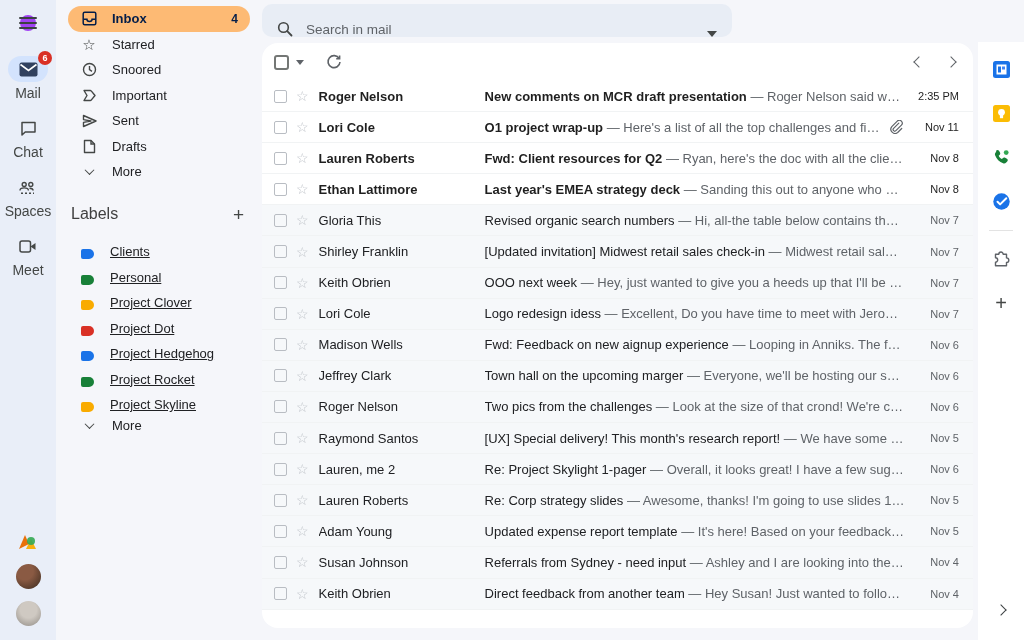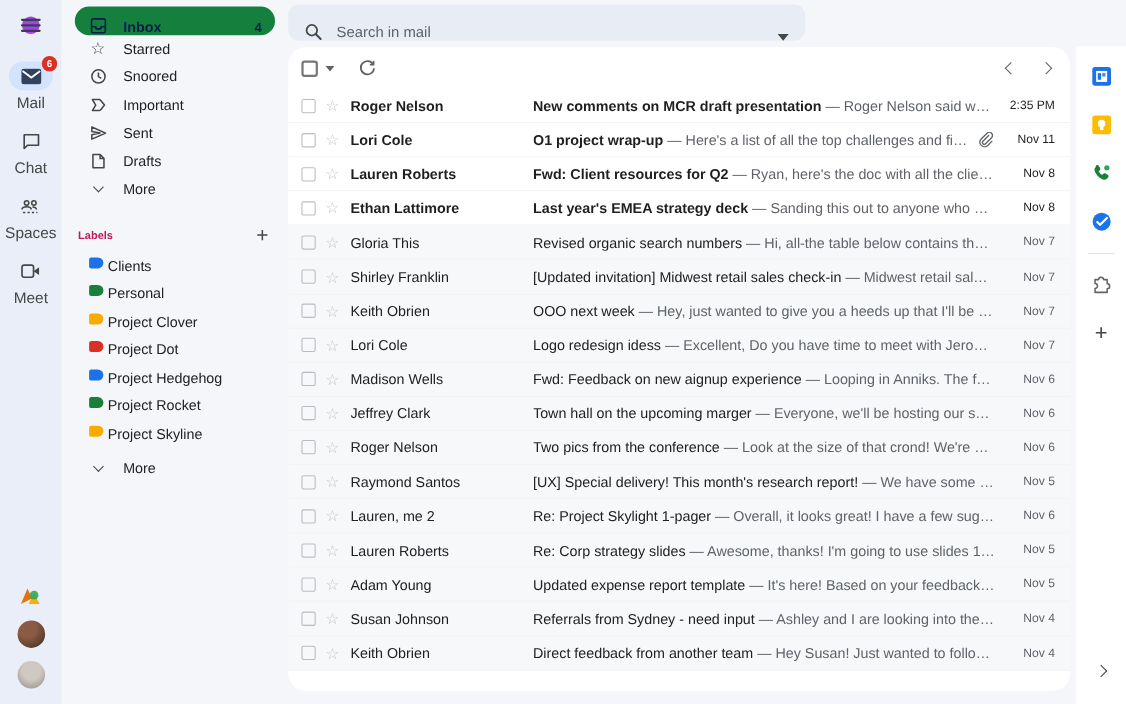--- a/index.html
+++ b/index.html
@@ -20,28 +20,28 @@
   .rail-bottom { margin-top:auto; display:flex; flex-direction:column; align-items:center; gap:12px; padding-bottom:14px; }
   .avatar { width:25px; height:25px; border-radius:50%; cursor:pointer; }
   .avatar.a1 { background:radial-gradient(circle at 35% 30%, #8a5a43 0 35%, #3a2а1e 36% 100%); background:radial-gradient(circle at 35% 30%, #8a5a43 0 35%, #3a2a1e 100%); }
   .avatar.a2 { background:radial-gradient(circle at 50% 35%, #cfc9c2 0 40%, #8f8a84 100%); }
 
   
   .sidebar { width:204px; flex-shrink:0; padding:6px 10px 0 12px; }
   .compose { width:106px; height:40px; border-radius:16px; background:#c2e7ff; display:flex; align-items:center; gap:11px; padding:0 15px; margin:4px 0 18px 0; cursor:pointer; box-shadow:0 1px 2px rgba(0,0,0,.08); }
   .compose-label { font-size:13.5px; font-weight:600; color:#001d35; }
   .folder { height:25.5px; display:flex; align-items:center; gap:15px; padding:0 12px 0 13px; border-radius:13px; font-size:13px; color:#202124; cursor:pointer; }
-  .folder.active { background:#15803d; font-weight:bold; color:#041e49;align-items:flex-end; }
+  .folder.active { background:#fdba74; font-weight:bold; color:#041e49; }
   .folder .count { margin-left:auto; font-size:12px; font-weight:bold; color:#041e49; }
   .ficon { width:16px; height:16px; display:flex; align-items:center; justify-content:center; color:#444746; font-size:15px; line-height:1; }
   .chev { width:7px; height:7px; border-right:1.6px solid #444746; border-bottom:1.6px solid #444746; transform:rotate(45deg) translate(-1px,-1px); }
   .labels-header { display:flex; align-items:center; margin:20px 6px 10px 3px; }
-  .labels-title { font-size:10px; font-weight:bold; color:#be185d; }
+  .labels-title { font-size:16px; font-weight:normal; color:#404040; }
   .plus { margin-left:auto; font-size:19px; color:#444746; cursor:pointer; line-height:1; font-weight:400; }
-  .label-item { height:25.5px; display:flex; align-items:flex-start; gap:4px; padding-left:13px; font-size:13px; color:#202124; border-radius:13px; cursor:pointer; }
+  .label-item { height:25.5px; display:flex; align-items:flex-end; gap:16px; padding-left:13px; font-size:13px; color:#202124; border-radius:13px; cursor:pointer;text-decoration:underline; }
   .tag { width:13px; height:10px; border-radius:2px 5px 5px 2px; flex-shrink:0; }
 
   
   .main { flex:1; display:flex; flex-direction:column; min-width:0; }
   .search { width:470px; height:33px; background:#e8edf5; border-radius:10px; display:flex; align-items:flex-end; gap:13px; padding:0 15px; margin:4px 0 0 2px; cursor:text; }
   .search-ph { font-size:13.5px; color:#5f6368; }
   .caret { width:0; height:0; border-left:5px solid transparent; border-right:5px solid transparent; border-top:6px solid #444746; }
   .search .caret { margin-left:auto; }
 
   .card { background:#fff; border-radius:16px; margin:6px 5px 12px 2px; flex:1; display:flex; flex-direction:column; overflow:hidden; }
@@ -372,21 +372,21 @@
     <span class="star">☆</span>
     <span class="sender">Jeffrey Clark</span>
     <span class="subjsnip"><span class="subject">Town hall on the upcoming marger</span> <span class="snippet">— Everyone, we'll be hosting our second t...</span></span>
 
     <span class="date">Nov 6</span>
   </div>
         <div class="row read">
     <span class="cbx"></span>
     <span class="star">☆</span>
     <span class="sender">Roger Nelson</span>
-    <span class="subjsnip"><span class="subject">Two pics from the conference</span> <span class="snippet">— Look at the size of that crond! We're cnly ha...</span></span>
+    <span class="subjsnip"><span class="subject">Two pics from the challenges</span> <span class="snippet">— Look at the size of that crond! We're cnly ha...</span></span>
 
     <span class="date">Nov 6</span>
   </div>
         <div class="row read">
     <span class="cbx"></span>
     <span class="star">☆</span>
     <span class="sender">Raymond Santos</span>
     <span class="subjsnip"><span class="subject">[UX] Special delivery! This month's research report!</span> <span class="snippet">— We have some exciting...</span></span>
 
     <span class="date">Nov 5</span>

